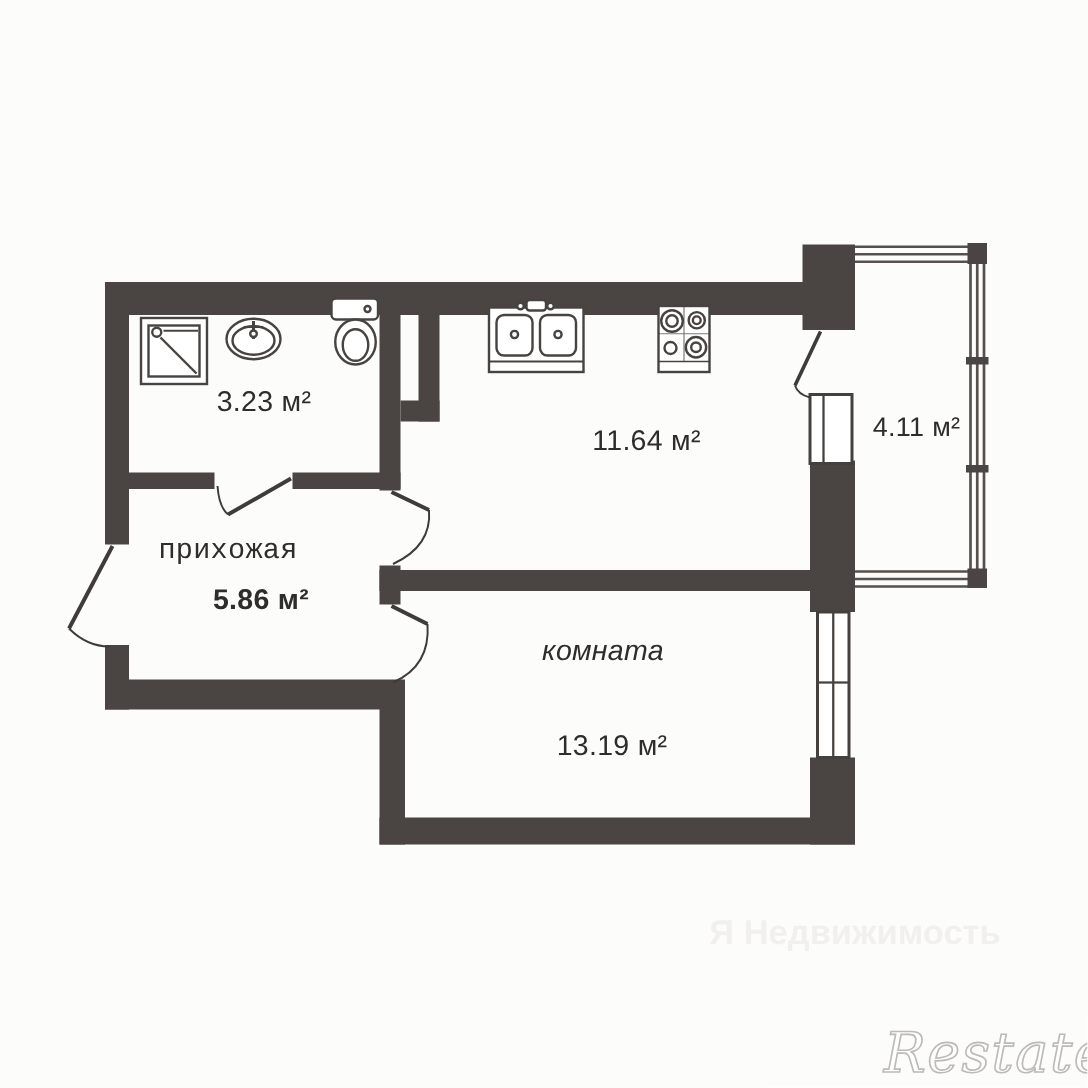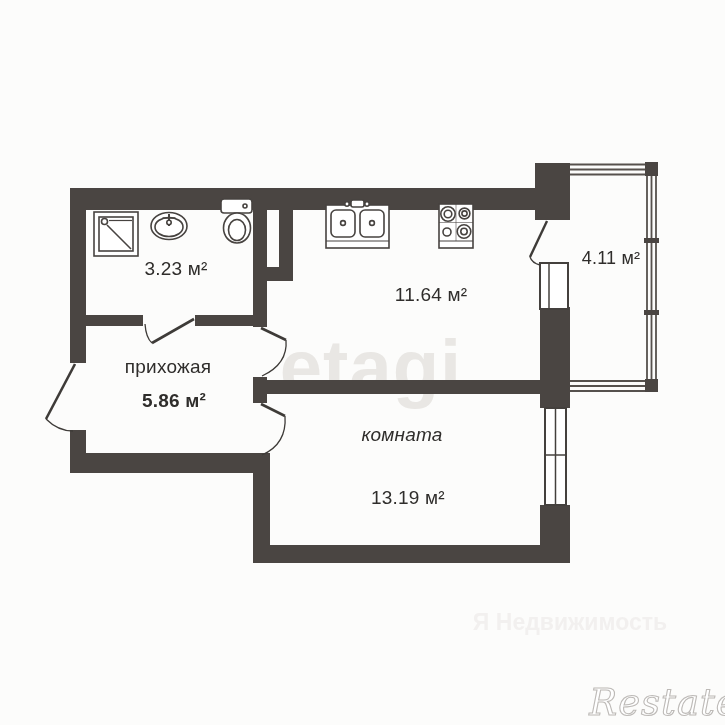--- a/index.html
+++ b/index.html
@@ -7,21 +7,21 @@
     position:relative;width:725px;height:725px;overflow:hidden;
     background:#fcfcfb;
     font-family:"Liberation Sans",sans-serif;
   }
   .plan-svg{position:absolute;left:0;top:0;z-index:2;}
   .room-label{
     position:absolute;transform:translate(-50%,-50%);
     font-size:19px;color:#2f2d2b;white-space:nowrap;z-index:3;
     letter-spacing:.2px;
   }
-  .room-label.small{font-size:18px;}
+  .room-label.small{font-size:18px;margin-top:27px;}
   .wm-etagi{
     position:absolute;left:371px;top:366px;transform:translate(-50%,-50%);
     font-size:76px;font-weight:700;color:#e9e7e4;letter-spacing:1px;
     z-index:1;white-space:nowrap;user-select:none;
   }
   .wm-yandex{
     position:absolute;left:570px;top:622px;transform:translate(-50%,-50%);
     font-size:23px;font-weight:700;color:#f2f0ef;z-index:4;white-space:nowrap;
     user-select:none;
   }
@@ -33,21 +33,20 @@
   }
   @supports not (-webkit-text-stroke: 1px black){
     .wm-restate{color:#c9c6c3;}
   }
 </style>
 </head>
 <body>
 
 <div class="stage">
 
-  <div class="wm-etagi">etagi</div>
 
   <svg class="plan-svg" width="725" height="725" viewBox="0 0 725 725">
 
     <g fill="#4a4542" stroke="none">
       <rect x="70" y="188" width="475" height="22"></rect>
       <rect x="70" y="188" width="16" height="175"></rect>
       <rect x="70" y="430" width="16" height="43"></rect>
       <rect x="70" y="453" width="200" height="20"></rect>
       <rect x="253" y="457" width="17" height="106"></rect>
       <rect x="253" y="545" width="317" height="18"></rect>
@@ -157,21 +156,21 @@
       <circle cx="464.5" cy="213.5" r="5.4"></circle>
       <circle cx="464.5" cy="213.5" r="2.6"></circle>
       <circle cx="447" cy="232" r="4"></circle>
       <circle cx="464" cy="231.5" r="6.8"></circle>
       <circle cx="464" cy="231.5" r="3.2"></circle>
     </g>
   </svg>
 
   <div class="room-label" style="left:176px;top:269px;">3.23 м²</div>
 
-  <div class="room-label" style="left:168px;top:367px;">прихожая</div>
+  <div class="room-label" style="left:152px;top:367px;font-family:Liberation Mono, monospace;">прихожая</div>
   <div class="room-label" style="left:174px;top:401px;font-weight:bold;">5.86 м²</div>
 
   <div class="room-label" style="left:431px;top:295px;">11.64 м²</div>
 
   <div class="room-label small" style="left:611px;top:258px;">4.11 м²</div>
 
   <div class="room-label" style="left:402px;top:435px;font-style:italic;">комната</div>
   <div class="room-label" style="left:408px;top:498px;">13.19 м²</div>
 
   <div class="wm-yandex">Я Недвижимость</div>

